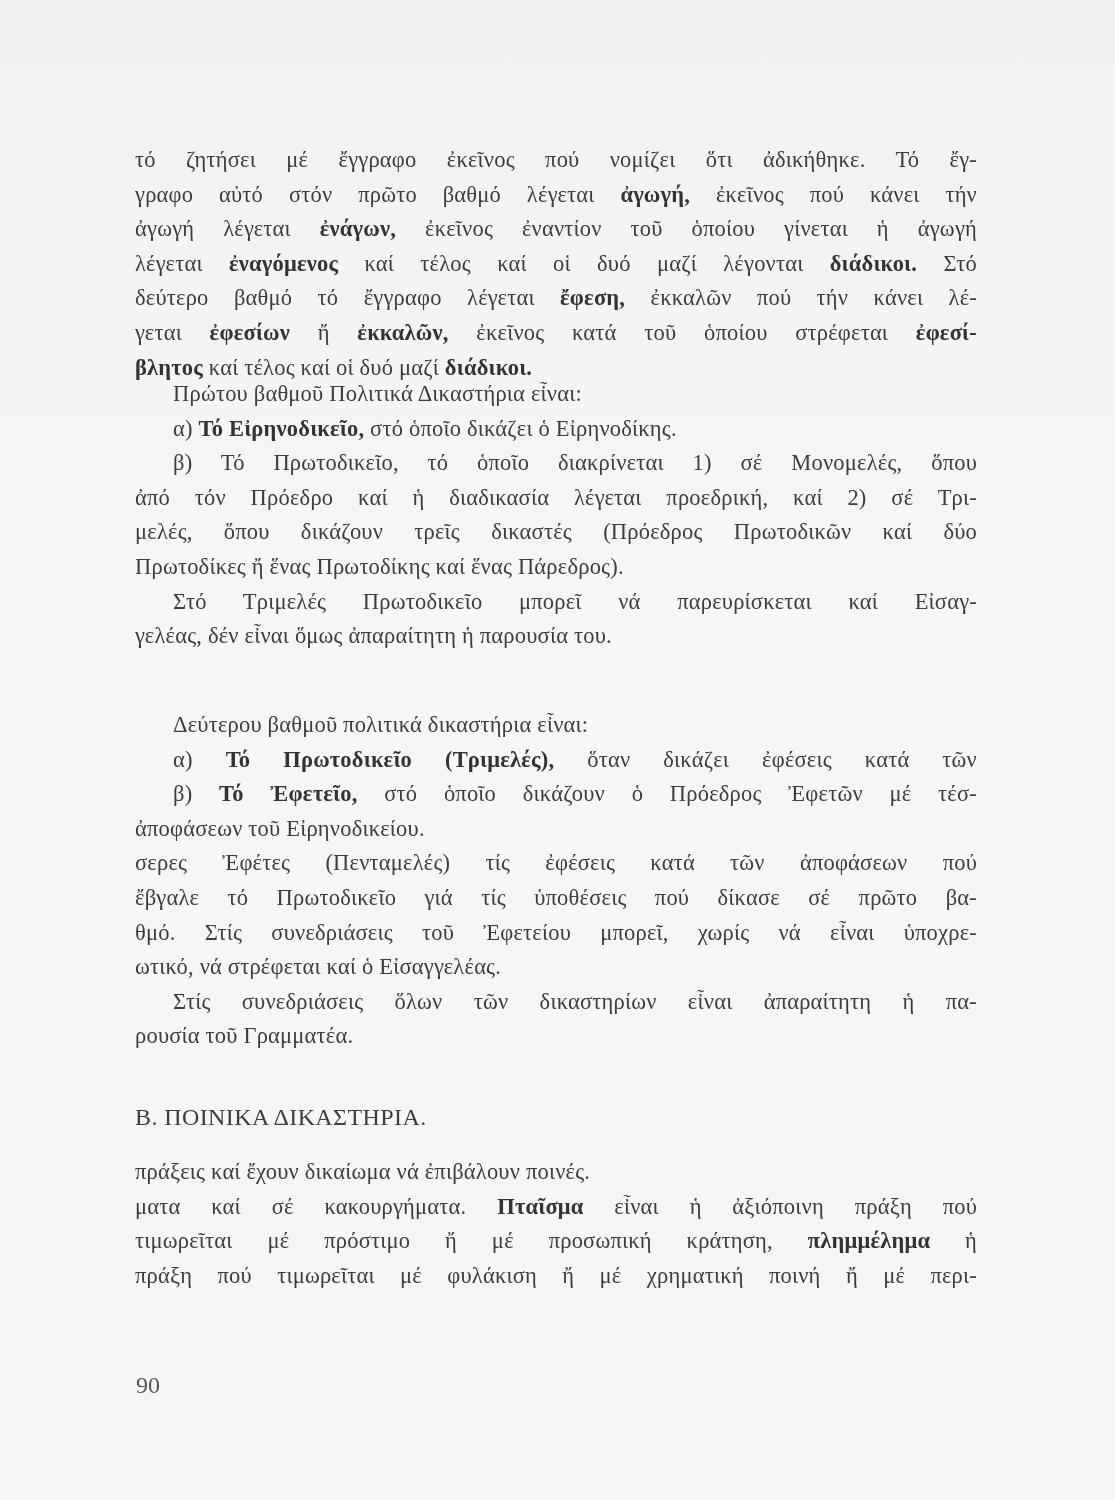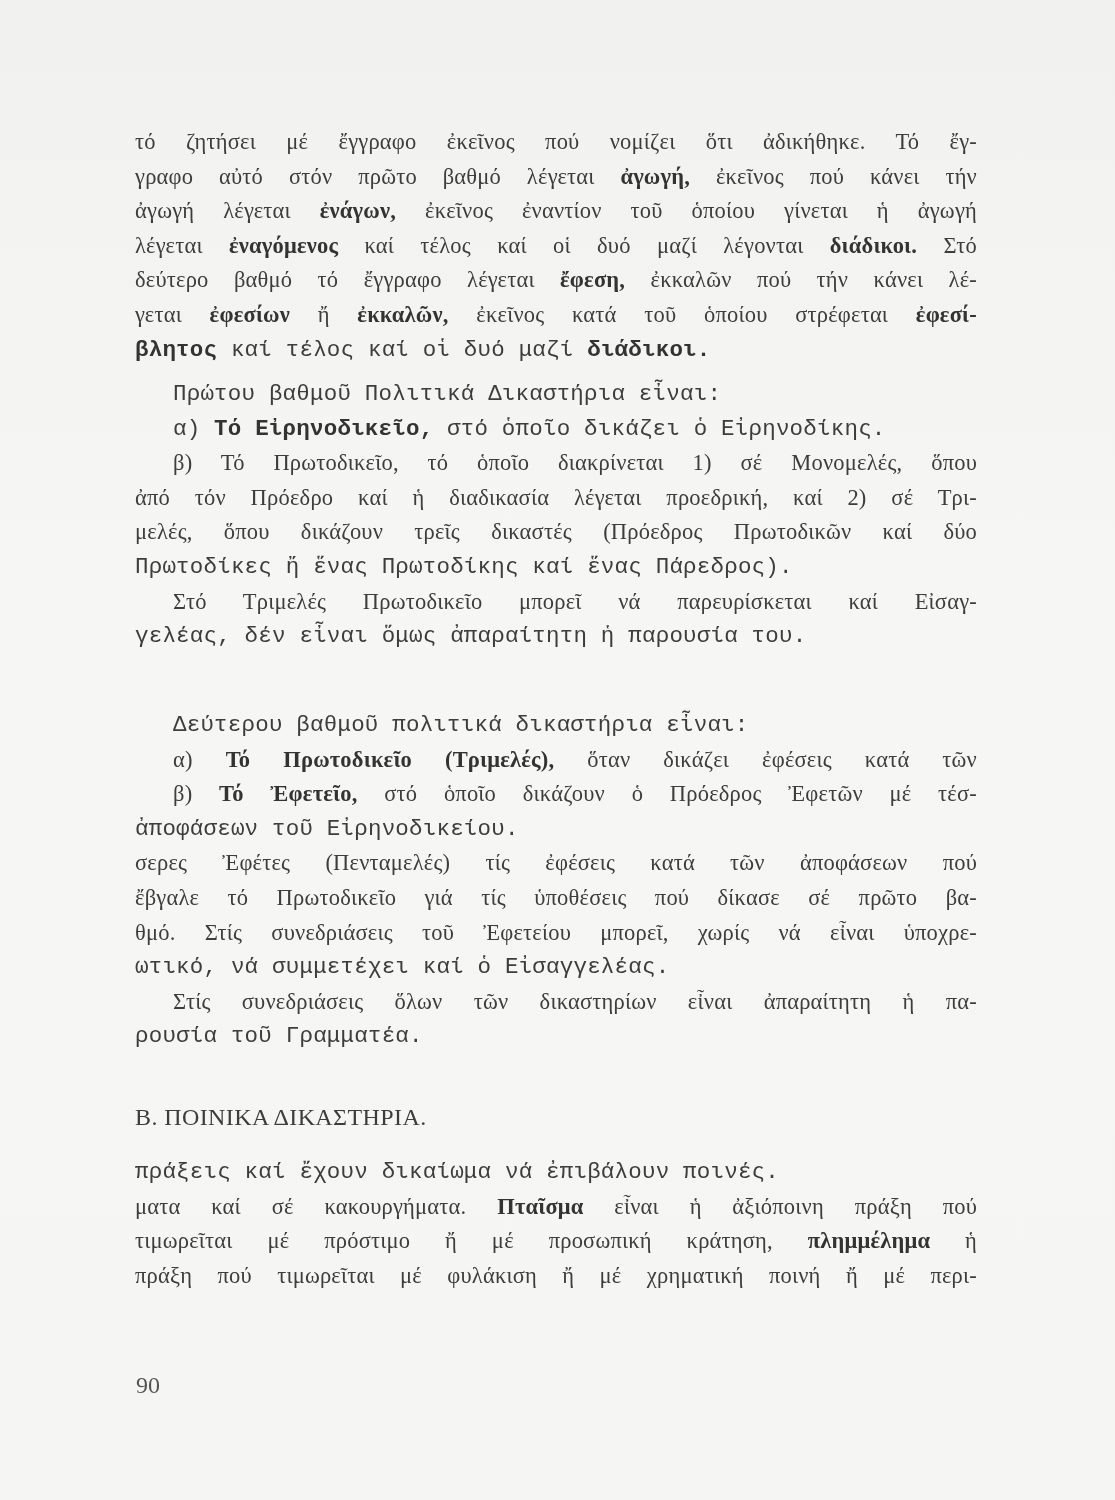--- a/index.html
+++ b/index.html
@@ -30,21 +30,21 @@
       text-align: justify;
       letter-spacing: 0.2px;
     }
     .line {
       display: block;
       height: 34.6px;
       white-space: nowrap;
       text-align-last: justify;
       text-align: justify;
     }
-    .line.last { text-align-last: left; font-family: Liberation Mono, monospace; }
+    .line.last { text-align-last: left; }
     .line.indent { padding-left: 38px; }
     .seg { display: inline; }
     b, .bold { font-weight: bold; color: #333; }
     .heading {
       position: absolute;
       left: 135px;
       top: 1100px;
       font-size: 24px;
       line-height: 34.6px;
       letter-spacing: 0.4px;
@@ -56,21 +56,21 @@
       top: 1372px;
       font-size: 24px;
       color: #555;
     }
   </style>
 </head>
 <body>
 
 <div class="page">
 
-  <div class="text-block" style="top:125px;" id="block1">
+  <div class="text-block" style="top:143px;" id="block1">
       <div class="line"><span class="seg">τό ζητήσει μέ ἔγγραφο ἐκεῖνος πού νομίζει ὅτι ἀδικήθηκε. Τό ἔγ-</span></div>
       <div class="line"><span class="seg">γραφο αὐτό στόν πρῶτο βαθμό λέγεται </span><span class="seg bold">ἀγωγή,</span><span class="seg"> ἐκεῖνος πού κάνει τήν</span></div>
       <div class="line"><span class="seg">ἀγωγή λέγεται </span><span class="seg bold">ἐνάγων,</span><span class="seg"> ἐκεῖνος ἐναντίον τοῦ ὁποίου γίνεται ἡ ἀγωγή</span></div>
       <div class="line"><span class="seg">λέγεται </span><span class="seg bold">ἐναγόμενος</span><span class="seg"> καί τέλος καί οἱ δυό μαζί λέγονται </span><span class="seg bold">διάδικοι.</span><span class="seg"> Στό</span></div>
       <div class="line"><span class="seg">δεύτερο βαθμό τό ἔγγραφο λέγεται </span><span class="seg bold">ἔφεση,</span><span class="seg"> ἐκκαλῶν πού τήν κάνει λέ-</span></div>
       <div class="line"><span class="seg">γεται </span><span class="seg bold">ἐφεσίων</span><span class="seg"> ἤ </span><span class="seg bold">ἐκκαλῶν,</span><span class="seg"> ἐκεῖνος κατά τοῦ ὁποίου στρέφεται </span><span class="seg bold">ἐφεσί-</span></div>
       <div class="line last"><span class="seg bold">βλητος</span><span class="seg"> καί τέλος καί οἱ δυό μαζί </span><span class="seg bold">διάδικοι.</span></div>
     </div>
 
   <div class="text-block" style="top:377px;" id="block2">
@@ -85,21 +85,21 @@
     </div>
 
   <div class="text-block" style="top:708px;" id="block3">
       <div class="line indent last"><span class="seg">Δεύτερου βαθμοῦ πολιτικά δικαστήρια εἶναι:</span></div>
       <div class="line indent"><span class="seg">α) </span><span class="seg bold">Τό Πρωτοδικεῖο (Τριμελές),</span><span class="seg"> ὅταν δικάζει ἐφέσεις κατά τῶν</span></div>
       <div class="line indent"><span class="seg">β) </span><span class="seg bold">Τό Ἐφετεῖο,</span><span class="seg"> στό ὁποῖο δικάζουν ὁ Πρόεδρος Ἐφετῶν μέ τέσ-</span></div>
       <div class="line last"><span class="seg">ἀποφάσεων τοῦ Εἰρηνοδικείου.</span></div>
       <div class="line"><span class="seg">σερες Ἐφέτες (Πενταμελές) τίς ἐφέσεις κατά τῶν ἀποφάσεων πού</span></div>
       <div class="line"><span class="seg">ἔβγαλε τό Πρωτοδικεῖο γιά τίς ὑποθέσεις πού δίκασε σέ πρῶτο βα-</span></div>
       <div class="line"><span class="seg">θμό. Στίς συνεδριάσεις τοῦ Ἐφετείου μπορεῖ, χωρίς νά εἶναι ὑποχρε-</span></div>
-      <div class="line last"><span class="seg">ωτικό, νά συμμετέχει καί ὁ Εἰσαγγελέας.</span></div>
+      <div class="line last"><span class="seg">ωτικό, νά στρέφεται καί ὁ Εἰσαγγελέας.</span></div>
       <div class="line indent"><span class="seg">Στίς συνεδριάσεις ὅλων τῶν δικαστηρίων εἶναι ἀπαραίτητη ἡ πα-</span></div>
       <div class="line last"><span class="seg">ρουσία τοῦ Γραμματέα.</span></div>
     </div>
 
   <div class="heading">Β. ΠΟΙΝΙΚΑ ΔΙΚΑΣΤΗΡΙΑ.</div>
 
   <div class="text-block" style="top:1155px;" id="block4">
       <div class="line last"><span class="seg">πράξεις καί ἔχουν δικαίωμα νά ἐπιβάλουν ποινές.</span></div>
       <div class="line"><span class="seg">ματα καί σέ κακουργήματα. </span><span class="seg bold">Πταῖσμα</span><span class="seg"> εἶναι ἡ ἀξιόποινη πράξη πού</span></div>
       <div class="line"><span class="seg">τιμωρεῖται μέ πρόστιμο ἤ μέ προσωπική κράτηση, </span><span class="seg bold">πλημμέλημα</span><span class="seg"> ἡ</span></div>

